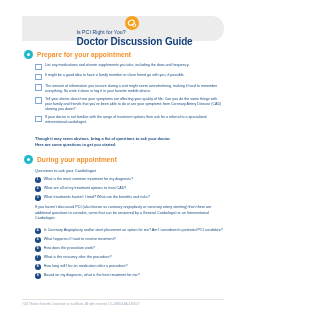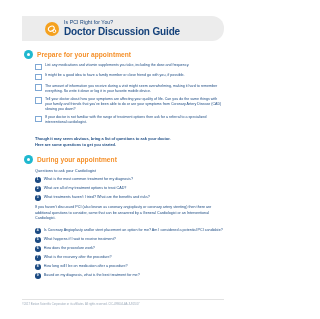--- a/index.html
+++ b/index.html
@@ -35,20 +35,21 @@
   .header-inner {
     position: absolute;
     left: 22px;
     top: 16px;
     width: 202px;
     height: 25px;
     display: flex;
     align-items: center;
     padding-left: 23px;
     box-sizing: border-box;
+    flex-direction: column;
   }
   .brand-logo {
     width: 14px;
     height: 14px;
     border-radius: 50%;
     background: #f5a11e;
     flex: 0 0 auto;
     display: flex;
     align-items: center;
     justify-content: center;

